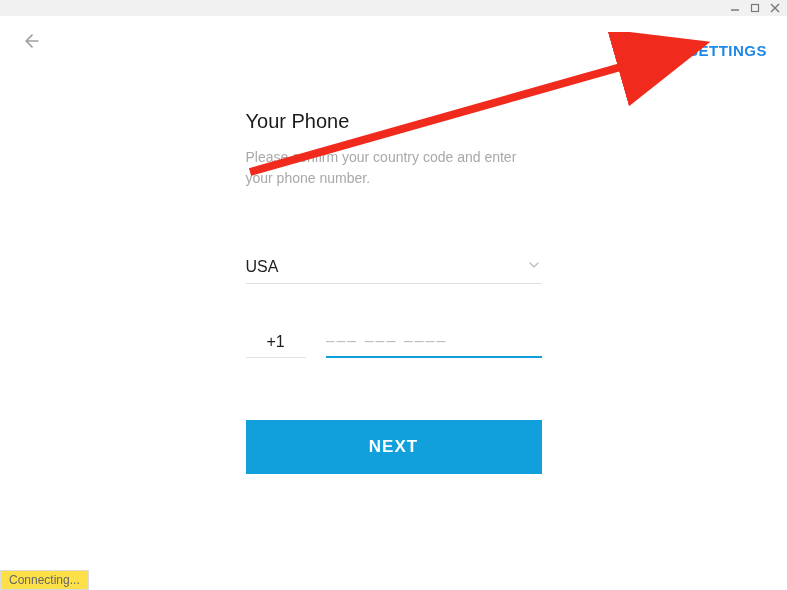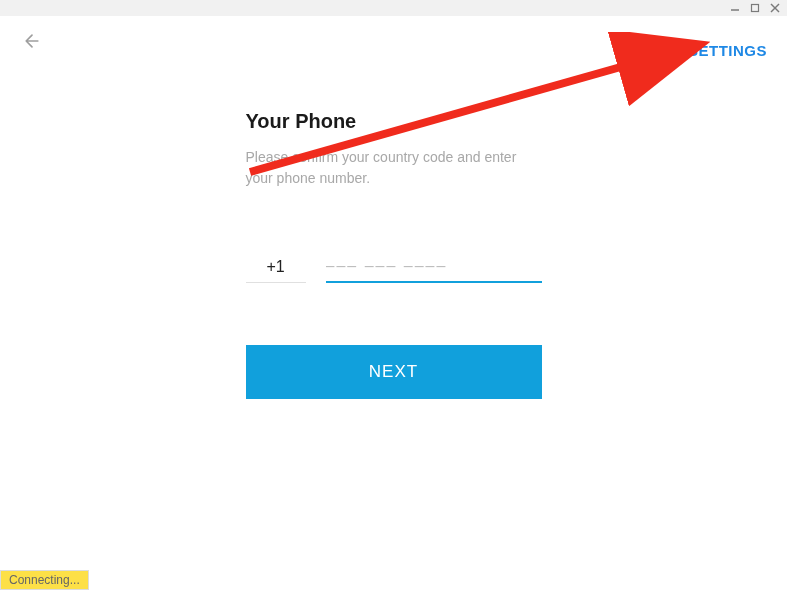--- a/index.html
+++ b/index.html
@@ -58,21 +58,21 @@
       font-size: 15px;
       letter-spacing: 0.5px;
       cursor: pointer;
     }
     .content {
       width: 296px;
       margin: 44px auto 0 auto;
     }
     .page-title {
       font-size: 20px;
-      font-weight: 700;
+      font-weight: 400;
       color: #1a1a1a;
       margin-bottom: 14px;
     }
     .subtitle {
       font-size: 14px;
       color: #a8a8a8;
       line-height: 1.5;
       margin-bottom: 62px;
     }
     .country-selector {
@@ -123,21 +123,21 @@
       color: #bdbdbd;
       letter-spacing: 2px;
     }
     .next-button {
       width: 100%;
       height: 54px;
       background: #11a0dc;
       color: #ffffff;
       border: none;
       font-size: 17px;
-      font-weight: 400;
+      font-weight: 700;
       letter-spacing: 1px;
       cursor: pointer;
     }
     .status-bar {
       position: absolute;
       bottom: 0;
       left: 0;
       background: #fde047;
       border: 1px solid #dcdcdc;
       padding: 2px 8px;
@@ -180,20 +180,28 @@
       <path d="M19 12H5M5 12L12 5M5 12L12 19" stroke="#9e9e9e" stroke-width="2" stroke-linecap="round" stroke-linejoin="round"></path>
     </svg>
   </div>
   <div class="settings-link">SETTINGS</div>
 </div>
 
 <div class="content">
   <h1 class="page-title">Your Phone</h1>
   <p class="subtitle">Please confirm your country code and enter your phone number.</p>
 
+  <div class="country-selector">
+    <span class="country-name">USA</span>
+    <span class="chevron">
+      <svg width="16" height="16" viewBox="0 0 24 24" fill="none">
+        <path d="M6 9l6 6 6-6" stroke="#bdbdbd" stroke-width="2" stroke-linecap="round" stroke-linejoin="round"></path>
+      </svg>
+    </span>
+  </div>
 
   <div class="phone-row">
     <input class="code-input" type="text" value="+1" style="">
     <input class="phone-input" type="text" placeholder="––– ––– ––––" style="">
   </div>
 
   <button class="next-button">NEXT</button>
 </div>
 
 <div class="status-bar">Connecting...</div>

